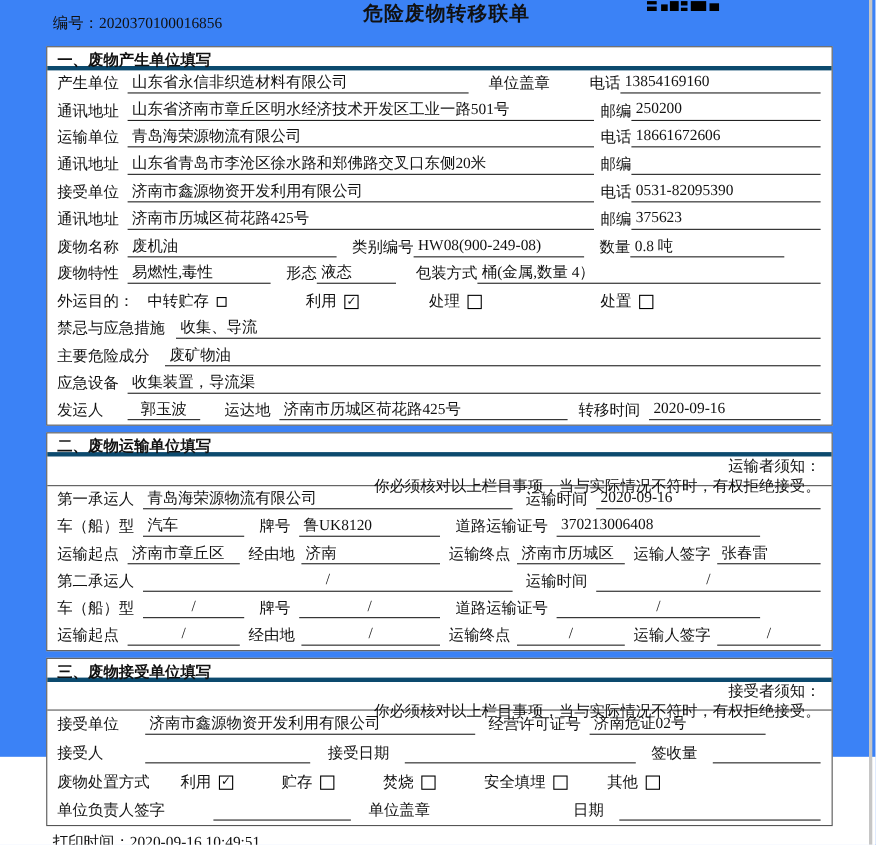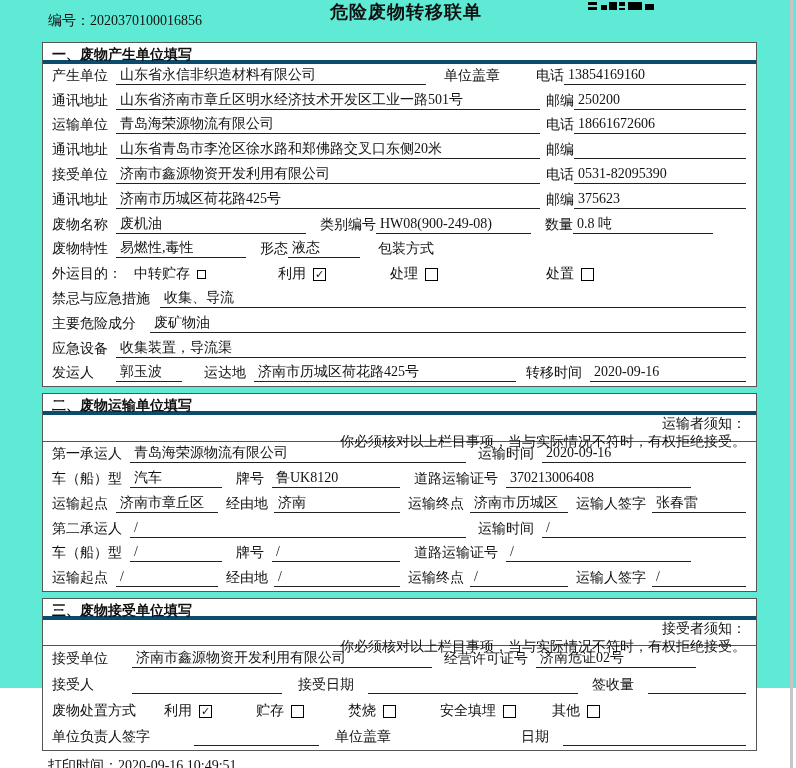--- a/index.html
+++ b/index.html
@@ -2,41 +2,41 @@
 <html><head>
 <meta charset="utf-8">
 <style>
   * { box-sizing: border-box; margin: 0; padding: 0; }
   html, body { background: #fff; }
   body {
     width: 796px; height: 768px; overflow: hidden; position: relative;
     font-family: "Liberation Serif", "DejaVu Serif", serif;
     color: #111; font-size: 14px;
   }
-  .page { position: relative; width: 796px; height: 688px; background: #5eead4; }
+  .page { position: relative; width: 796px; height: 688px; background: #3b82f6; }
   .page-edge { position: absolute; left: 790px; top: 0; width: 3px; height: 768px; background: #c6c6c6; }
 
   
   .doc-header { position: relative; height: 42px; }
   .doc-number { position: absolute; left: 48px; top: 12px; font-size: 14px; white-space: nowrap; }
   .doc-title { position: absolute; left: 330px; top: 0px; font-size: 18px; font-weight: bold; letter-spacing: 1px; white-space: nowrap; }
   .qr-fragment { position: absolute; left: 588px; top: 0; width: 66px; height: 10px; overflow: hidden; }
 
   
   .sec { margin: 0 0 6px 42px; width: 715px; border: 1px solid #555; background: #fff; }
   .sec-title { font-weight: bold; font-size: 14px; padding: 3px 9px 2px 9px; border-bottom: 4px solid #0c4a6e; height: 21px; }
   .row { display: flex; align-items: flex-end; height: 24.8px; padding: 0 10px 4px 9px; white-space: nowrap; }
   .sec3 .row { height: 26px; }
   .notice-row { height: 27px; border-bottom: 1px solid #555; flex-direction: column; }
   .lbl { flex: none; }
   .lbl4 { flex: none; width: 64px; }
   .lbl5 { flex: none; width: 78px; }
   .u { border-bottom: 1px solid #222; flex: none; padding: 0 4px; min-height: 18px; }
   .grow { flex: 1; }
-  .center { }
+  .center { text-align: center; }
   .mr55 { margin-right: 55px; }
   .mr50 { margin-right: 50px; }
 
   .w66{width:66px} .w72{width:72px} .w92{width:92px} .w98{width:98px}
   .w102{width:102px} .w125{width:125px} .w126{width:126px}
   .w128{width:128px} .w130{width:130px} .w140{width:140px} .w150{width:150px}
   .w155{width:155px} .w190{width:190px} .w210{width:210px} .w262{width:262px}
   .w300{width:300px} .w310{width:310px} .w336{width:336px} .w424{width:424px}
 
   .ml6{margin-left:6px} .ml8{margin-left:8px} .ml10{margin-left:10px}
@@ -135,20 +135,21 @@
       <span class="lbl ml14">数量</span>
       <span class="u w140">0.8 吨</span>
     </div>
 
     <div class="row">
       <span class="lbl4">废物特性</span>
       <span class="u w130">易燃性,毒性</span>
       <span class="lbl ml14">形态</span>
       <span class="u w72">液态</span>
       <span class="lbl ml18">包装方式</span>
+      <span class="u grow">桶(金属,数量 4）</span>
     </div>
 
     <div class="row">
       <span class="lbl">外运目的：</span>
       <span class="opt ml12">
         <span>中转贮存</span>
         <span class="cb sm"></span>
       </span>
       <span class="opt ml72">
         <span>利用</span>

